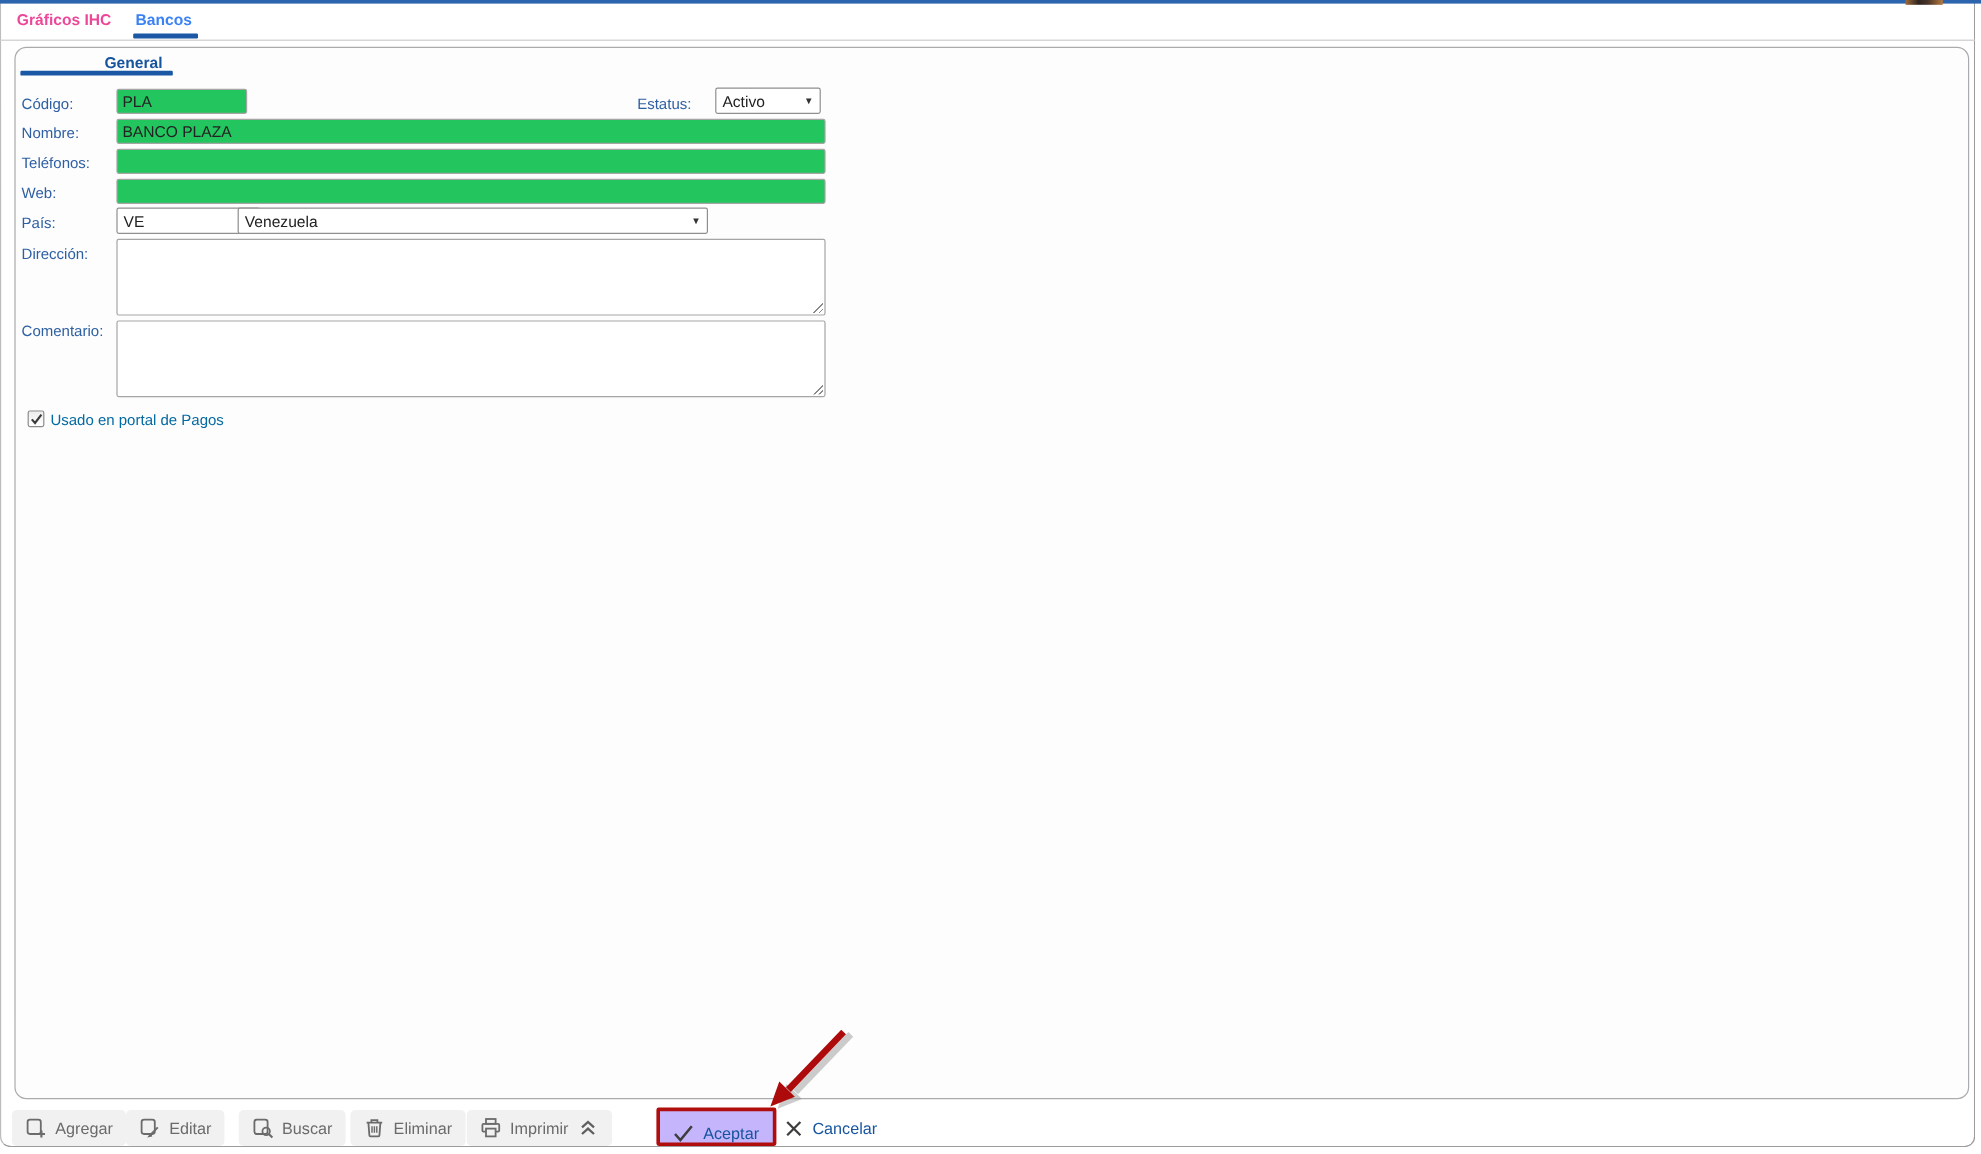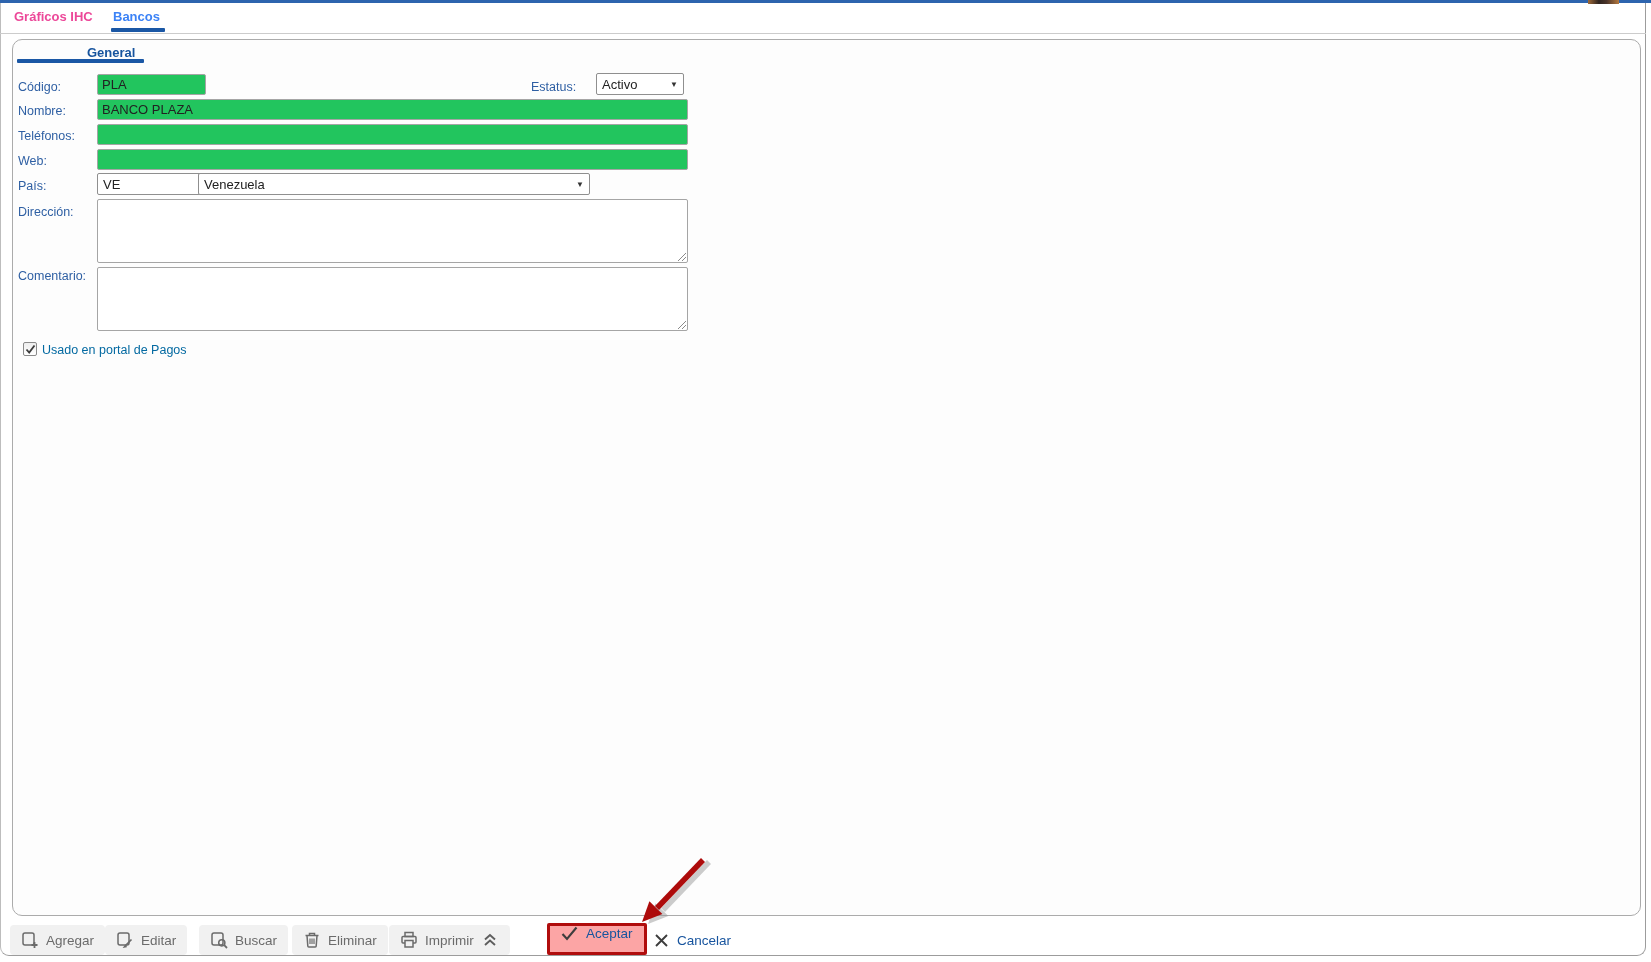--- a/index.html
+++ b/index.html
@@ -64,22 +64,22 @@
   .cbx-label { position:absolute; left:29px; top:303px; font-size:12.5px; color:#0369a1; }
 
   
   .btn {
     position:absolute; top:925px; height:30px; background:#f1f1f1; border:none; border-radius:4px;
     display:flex; align-items:center; gap:7px; padding:1px 11px; cursor:pointer;
     font-family:"Liberation Sans",sans-serif; font-size:13.5px; color:#6b6b6b;
   }
   .btn svg { flex:none; }
   .btn-accept {
-    position:absolute; left:547px; top:923px; height:32px; background:#fca5a5;
-    border:3px solid #b00d0d; border-radius:2px; display:flex; align-items:flex-start; gap:8px;
+    position:absolute; left:547px; top:923px; height:32px; background:#c4b5fd;
+    border:3px solid #b00d0d; border-radius:2px; display:flex; align-items:flex-end; gap:8px;
     padding:0 11px; cursor:pointer; font-family:"Liberation Sans",sans-serif;
     font-size:13.5px; color:#17549e;
   }
   .btn-cancel {
     position:absolute; left:648px; top:925px; height:30px; background:transparent; border:none;
     display:flex; align-items:center; gap:8px; padding:0 6px; cursor:pointer;
     font-family:"Liberation Sans",sans-serif; font-size:13.5px; color:#17549e;
   }
   .arrow-svg { position:absolute; left:595px; top:838px; pointer-events:none; }
 </style>

